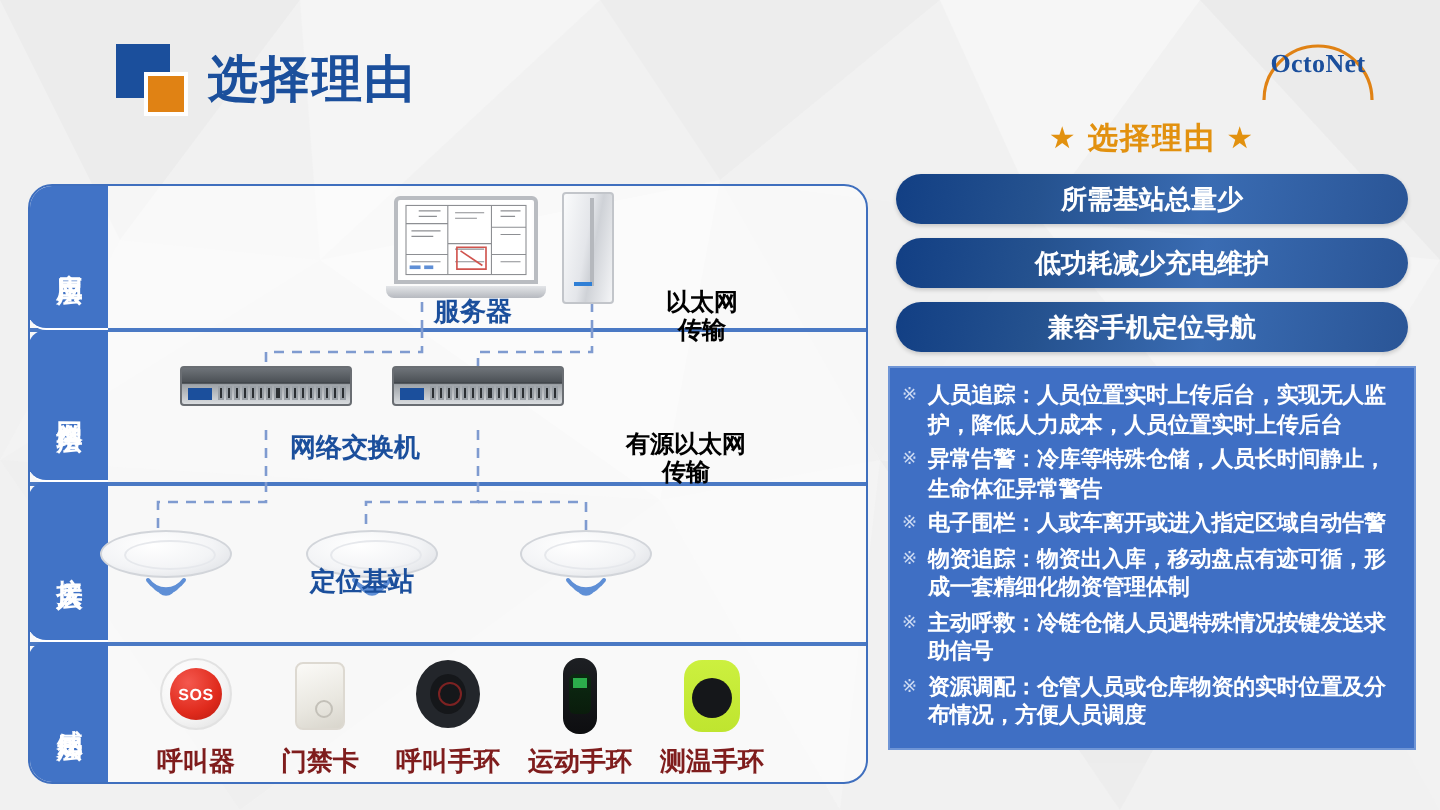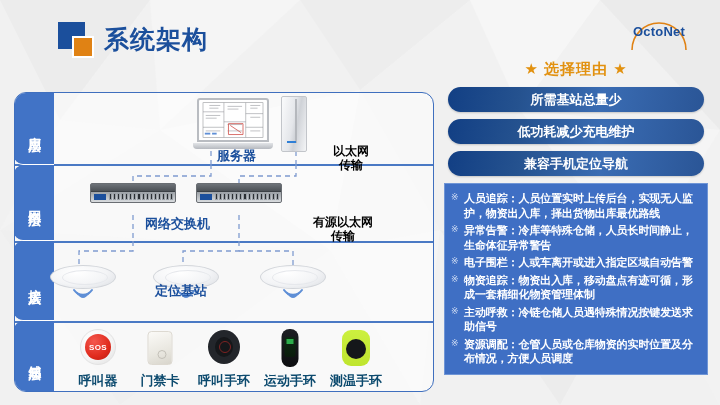--- a/index.html
+++ b/index.html
@@ -25,21 +25,21 @@
   }
   #slide-title {
     position: absolute; left: 104px; top: 23px;
     font-size: 25px; font-weight: bold; color: #1b4f9c; letter-spacing: 1px;
     white-space: nowrap;
   }
   #brand { position: absolute; right: 18px; top: 10px; width: 86px; height: 44px; }
   #brand .arc { position: absolute; left: 0; top: 0; width: 86px; height: 44px; }
   #brand-name {
     position: absolute; left: 0; top: 14px; width: 86px; text-align: center;
-    font-size: 13px; font-weight: bold; color: #1b4f9c; letter-spacing: .2px;
+    font-size: 13px; font-weight: bold; color: #1b4f9c; letter-spacing: .2px; font-family: Liberation Serif, serif;
   }
 
   
   #arch-panel {
     position: absolute; left: 14px; top: 92px; width: 420px; height: 300px; z-index: 3;
     border: 1.6px solid #3f6fbe; border-radius: 12px;
     background: rgba(255,255,255,.55); overflow: hidden;
   }
   .row-sep { position: absolute; left: 0; width: 420px; height: 2px; background: #4a79c4; }
 
@@ -93,21 +93,21 @@
   .bstation .disc:after {
     content: ""; position: absolute; left: 11px; top: 4px; width: 44px; height: 13px;
     border-radius: 50%; border: 1px solid #e6e8ec;
   }
   .wave { position: absolute; left: 22px; top: 20px; width: 22px; height: 14px; }
 
   
   .dev { position: absolute; text-align: center; }
   .dev .cap {
     position: absolute; left: 50%; transform: translateX(-50%); bottom: -1px;
-    font-size: 13px; font-weight: bold; color: #0c4a6e; white-space: nowrap;
+    font-size: 13px; font-weight: bold; color: #7f1d1d; white-space: nowrap;
   }
   .sos {
     position: absolute; left: 50%; transform: translateX(-50%); top: 0;
     width: 36px; height: 36px; border-radius: 50%;
     background: radial-gradient(circle at 35% 30%, #ffffff 0%, #f4f4f4 60%, #dcdcdc 100%);
     border: 1px solid #e2e2e2;
     display: flex; align-items: center; justify-content: center;
   }
   .sos i {
     width: 26px; height: 26px; border-radius: 50%;
@@ -220,21 +220,21 @@
       <polygon points="640,260 720,130 720,405" fill="#f3f3f3"></polygon>
       <polygon points="120,405 420,405 330,250" fill="#f2f2f2"></polygon>
     </g>
   </svg>
 
   <div id="header">
     <div id="logo-mark">
       <div class="sq-blue"></div>
       <div class="sq-orange"></div>
     </div>
-    <div id="slide-title">系统架构</div>
+    <div id="slide-title">选择理由</div>
 
     <div id="brand">
       <svg class="arc" viewBox="0 0 86 44">
         <path d="M16 40 A 27 27 0 1 1 70 40" fill="none" stroke="#e08214" stroke-width="1.6"></path>
       </svg>
       <div id="brand-name">OctoNet</div>
     </div>
   </div>
 
   <div id="arch-panel">
@@ -430,21 +430,21 @@
   <div id="right">
     <div id="reason-title">★ 选择理由 ★</div>
 
     <div class="pill">所需基站总量少</div>
     <div class="pill">低功耗减少充电维护</div>
     <div class="pill">兼容手机定位导航</div>
 
     <div id="feature-box">
       <div class="feat">
         <div class="mk">※</div>
-        <div class="tx">人员追踪：人员位置实时上传后台，实现无人监护，物资出入库，择出货物出库最优路线</div>
+        <div class="tx">人员追踪：人员位置实时上传后台，实现无人监护，降低人力成本，人员位置实时上传后台</div>
       </div>
       <div class="feat">
         <div class="mk">※</div>
         <div class="tx">异常告警：冷库等特殊仓储，人员长时间静止，生命体征异常警告</div>
       </div>
       <div class="feat">
         <div class="mk">※</div>
         <div class="tx">电子围栏：人或车离开或进入指定区域自动告警</div>
       </div>
       <div class="feat">

